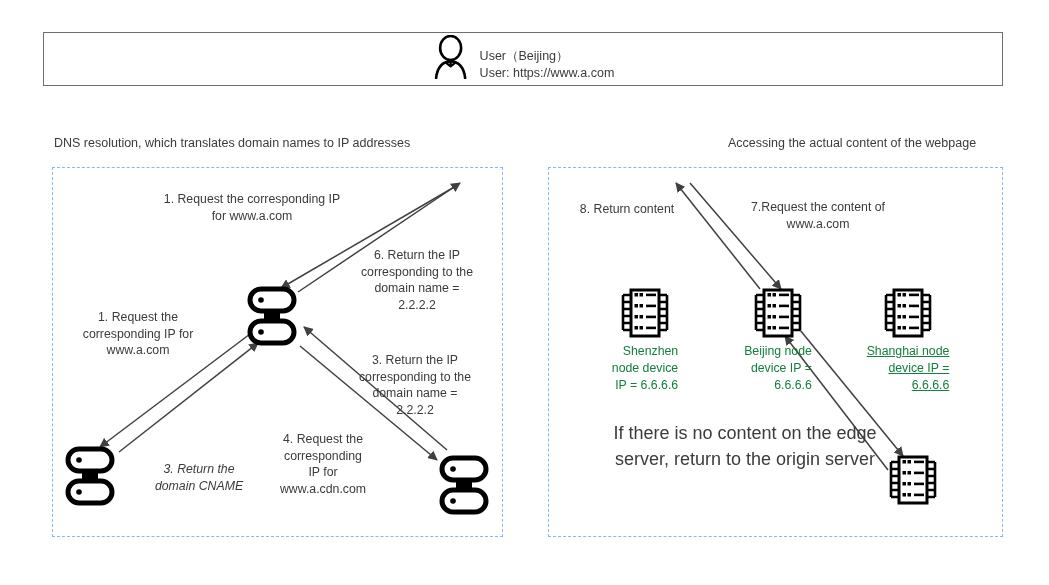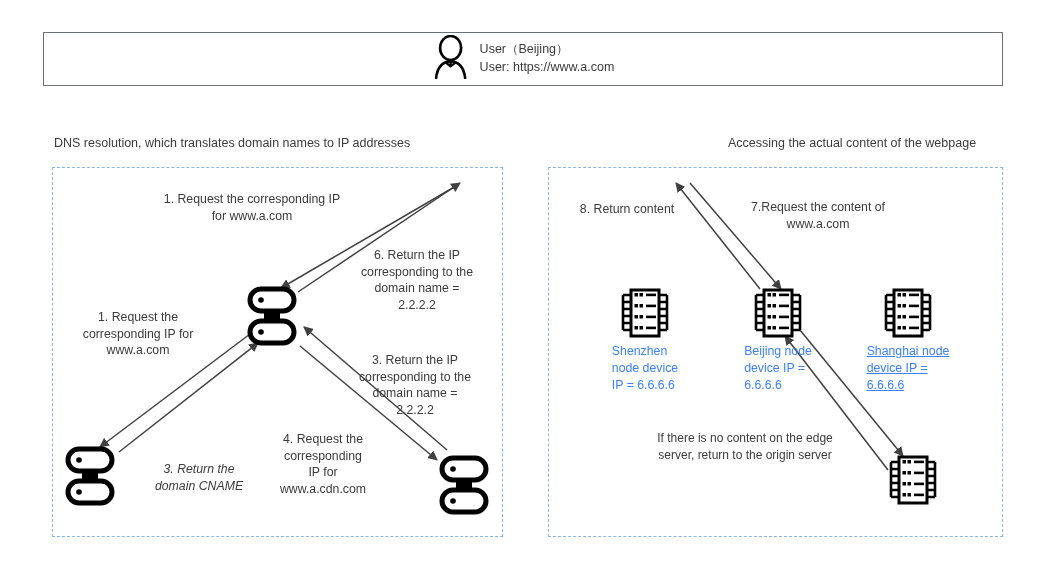--- a/index.html
+++ b/index.html
@@ -31,21 +31,21 @@
     border: 1.6px solid #6b7076;
     background: #ffffff;
     box-sizing: border-box;
   }
   #user-banner-inner {
     position: absolute;
     left: 50%;
     top: 50%;
     transform: translate(-50%, -50%);
     display: flex;
-    align-items: center;
+    align-items: flex-end;
     gap: 10px;
     white-space: nowrap;
   }
   #user-banner-text {
     display: flex;
     flex-direction: column;
     align-items: flex-start;
     line-height: 1.42;
     font-size: 12.5px;
     color: #3b3b3b;
@@ -93,33 +93,33 @@
     position: absolute;
     font-size: 12.3px;
     line-height: 1.36;
     color: #3b3b3b;
     text-align: center;
     transform: translate(-50%, -50%);
     white-space: pre-line;
   }
   .note-label {
     position: absolute;
-    font-size: 12px;
+    font-size: 18px;
     line-height: 1.42;
     color: #3b3b3b;
     text-align: center;
     transform: translate(-50%, -50%);
     white-space: pre-line;
   }
   .node-caption {
     position: absolute;
     font-size: 12.3px;
     line-height: 1.38;
-    color: #3b82f6;
-    text-align: left;
+    color: #15803d;
+    text-align: right;
     transform: translateX(-50%);
     white-space: pre-line;
   }
 </style>
 </head>
 <body>
 
 <div class="stage">
 
   <div id="user-banner">

